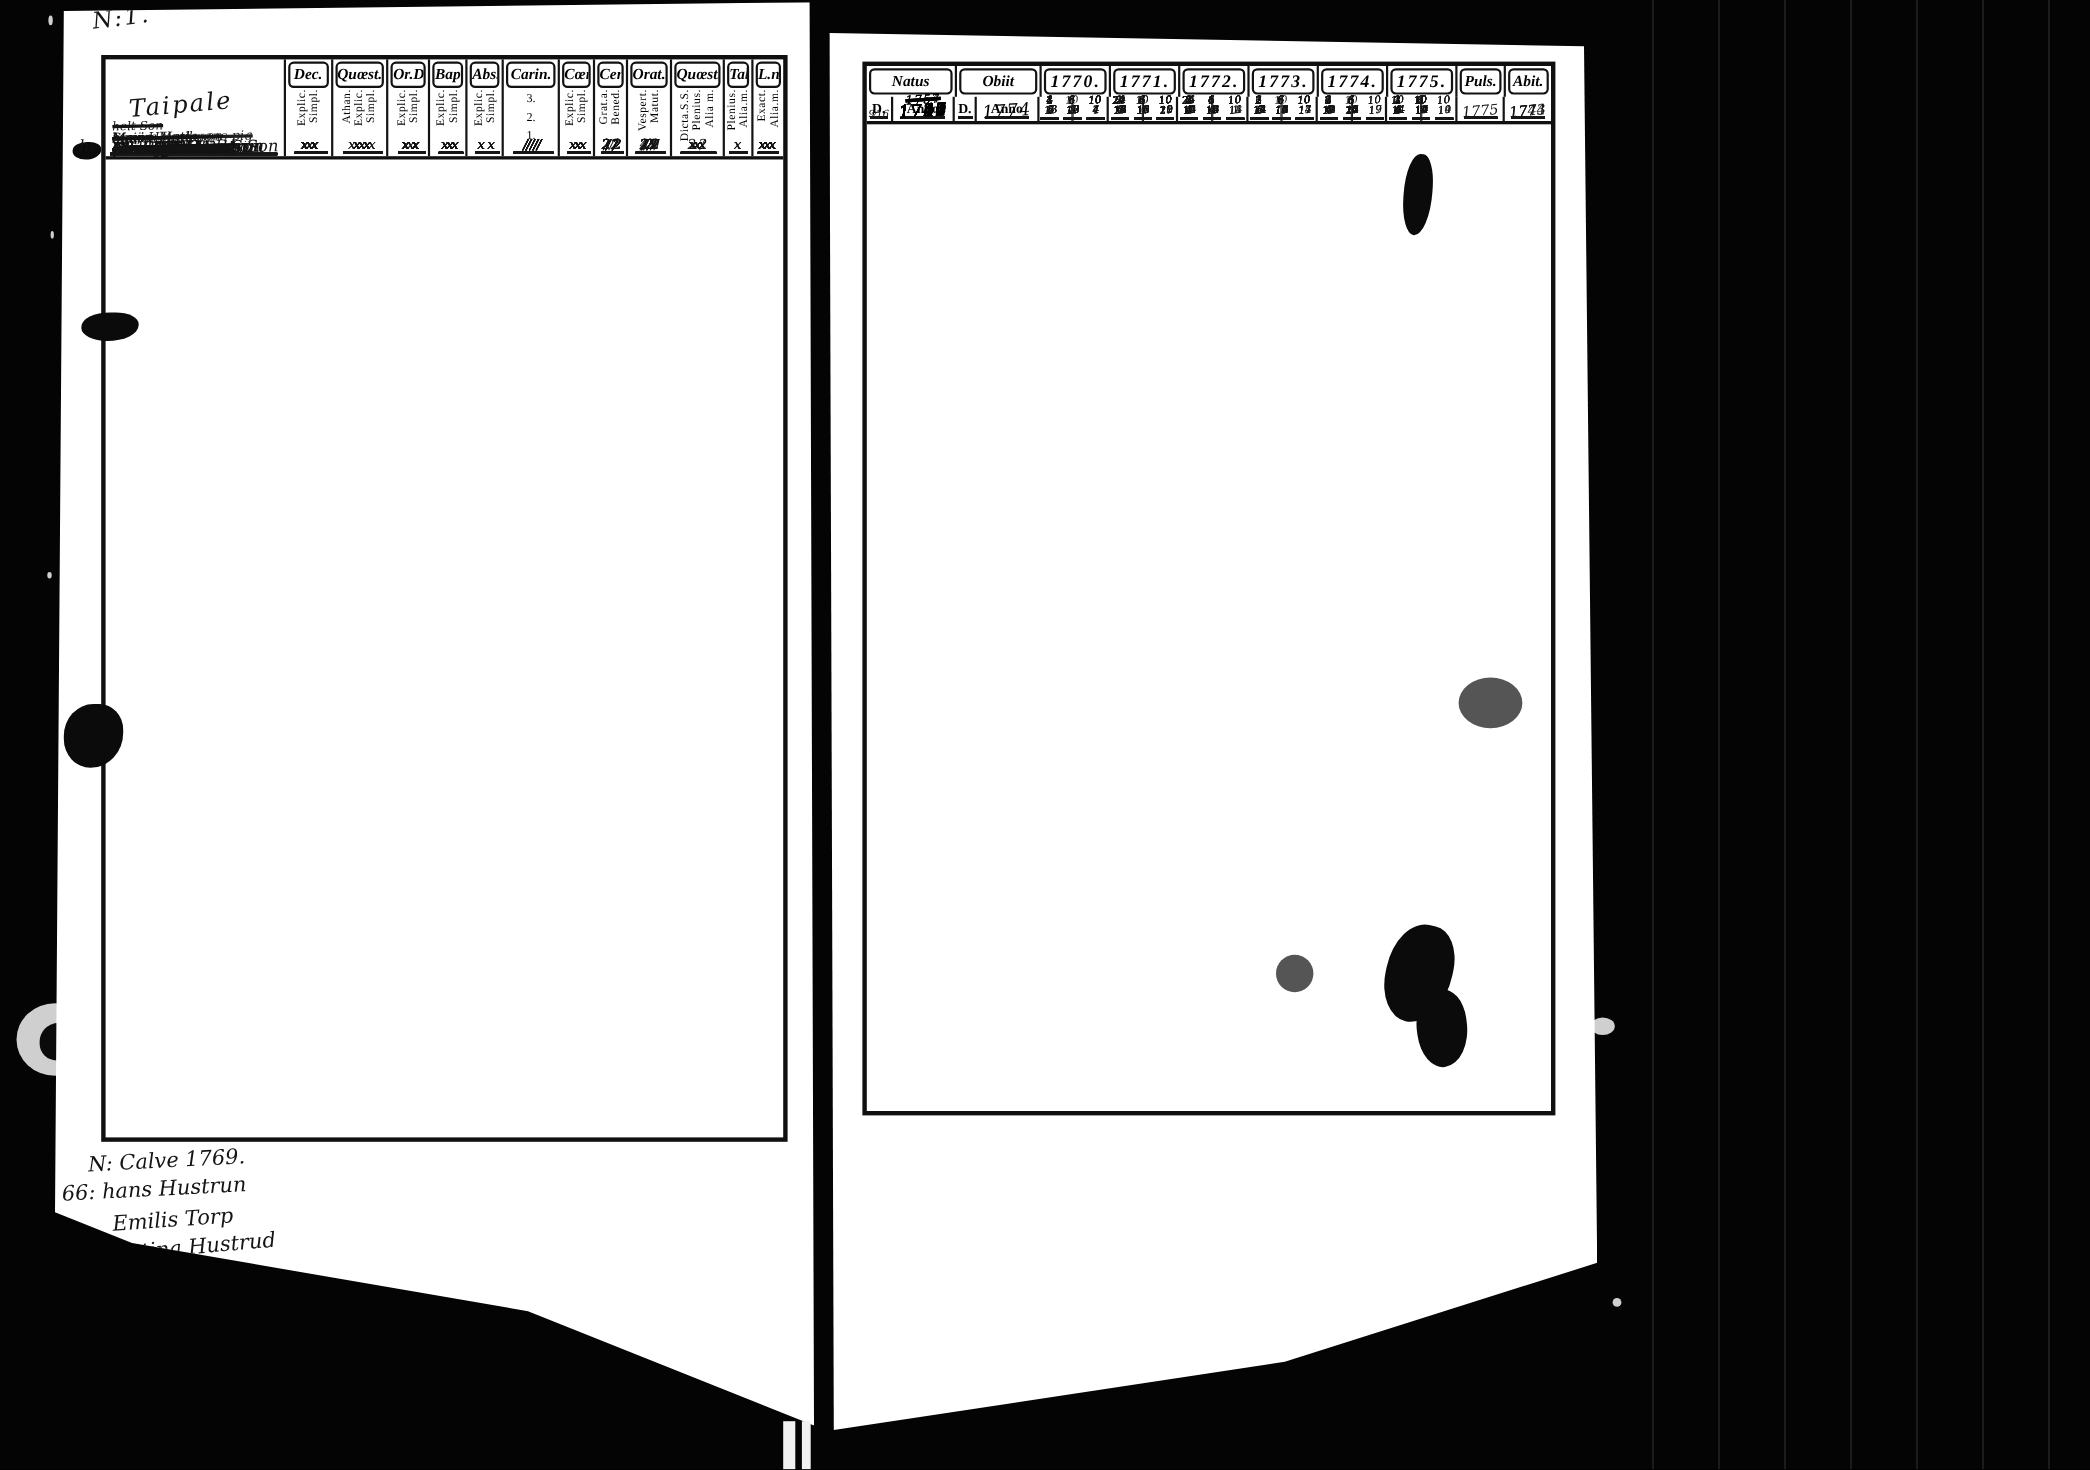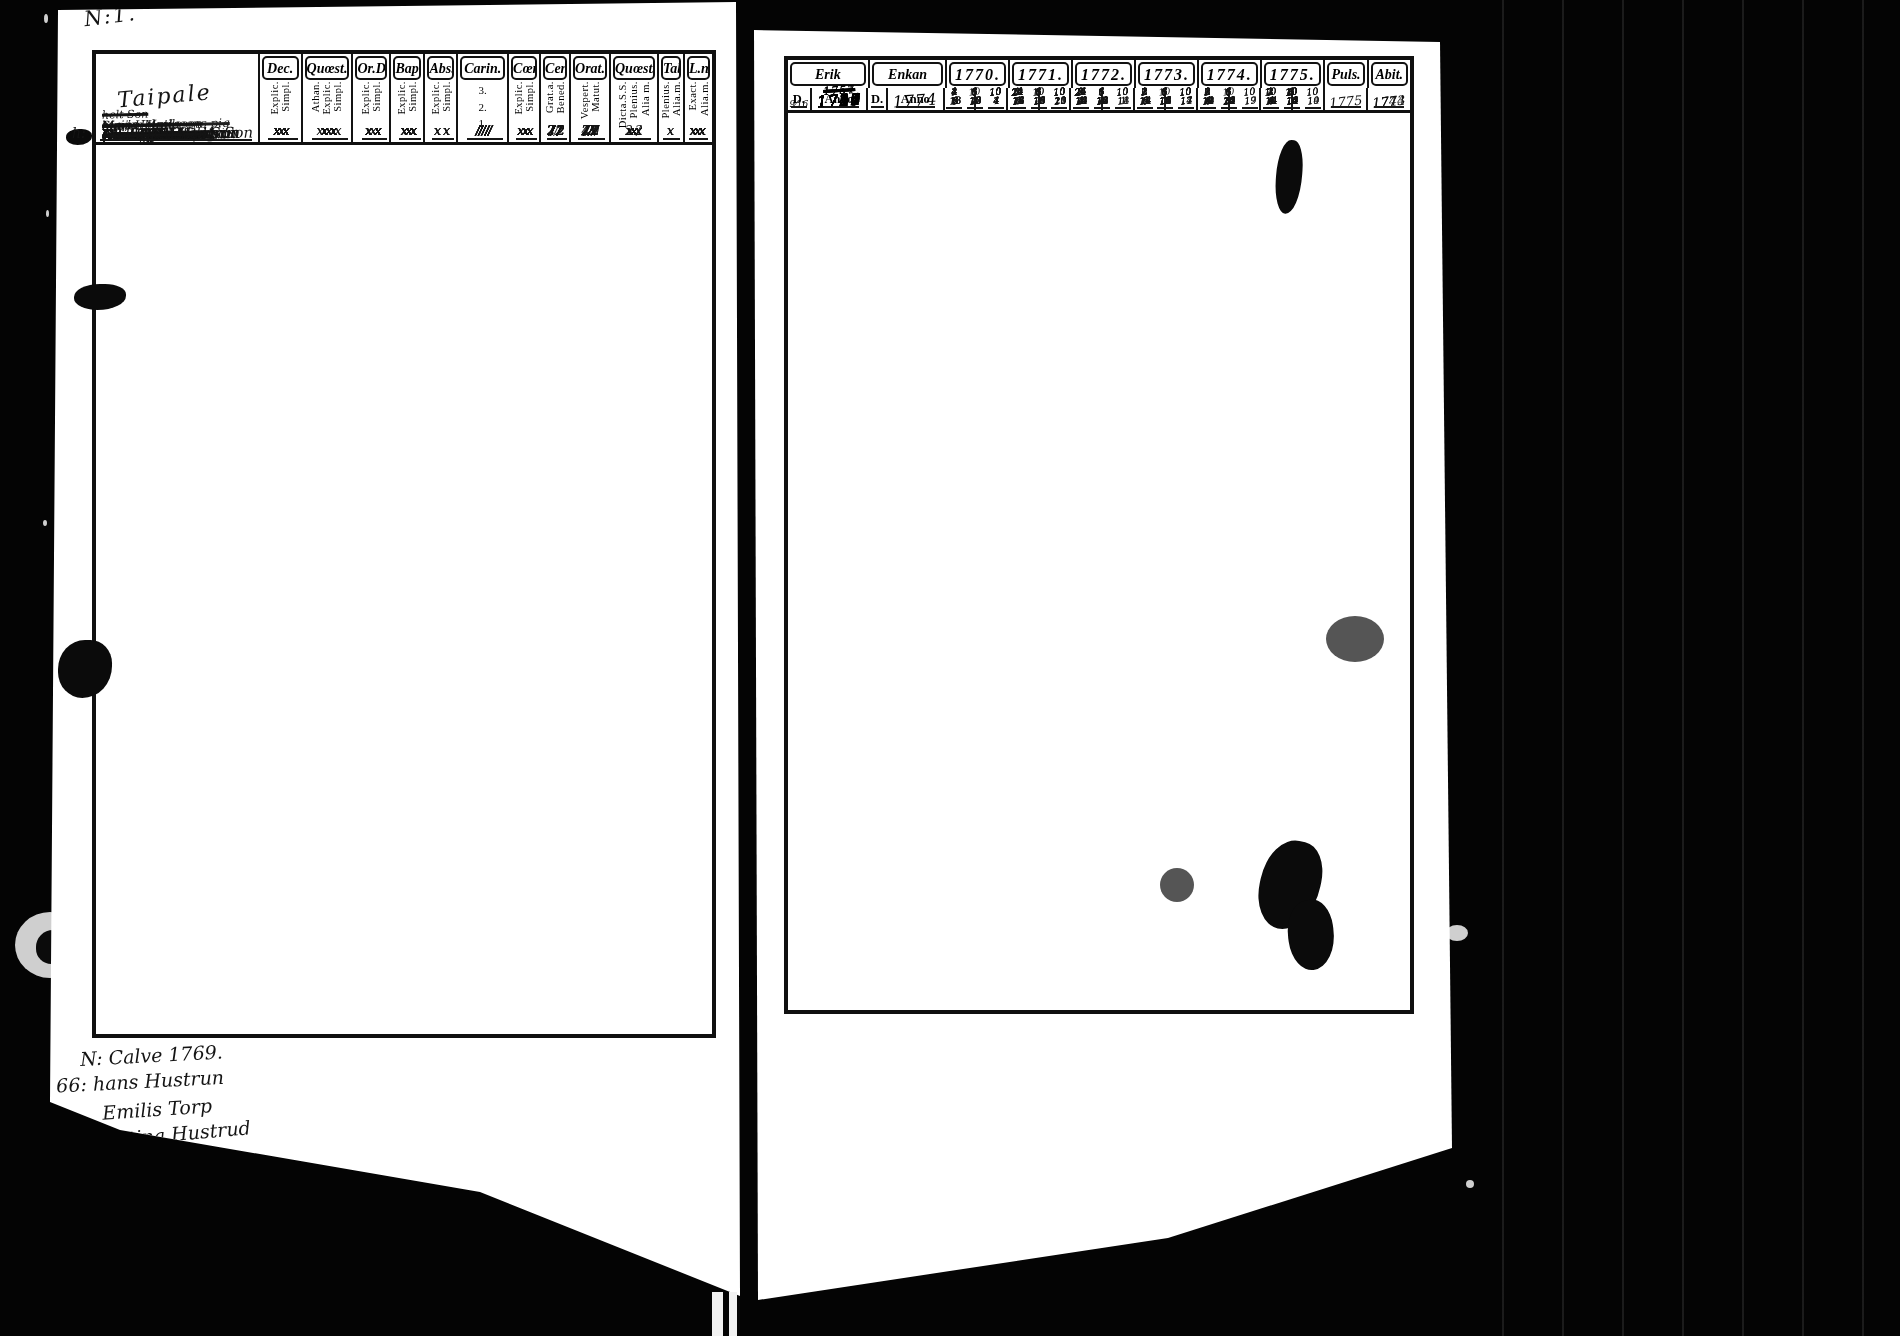--- a/index.html
+++ b/index.html
@@ -1766,24 +1766,24 @@
         <div class="note-line hand">66: hans Hustrun</div>
         <div class="note-line hand">Emilis Torp</div>
         <div class="note-line hand">Christina Hustrud</div>
       </div>
   </div>
 
   <div class="page right">
     <div class="rtable">
       <div class="hdr rhead" id="rt-head">
           <div class="hc" style="width: 81px;">
-            <div class="lab ">Erik</div>
+            <div class="lab ">Natus</div>
           </div>
           <div class="hc" style="width: 79px;">
-            <div class="lab ">Enkan</div>
+            <div class="lab ">Obiit</div>
           </div>
           <div class="hc" style="width: 64px;">
             <div class="lab ylab">1770.</div>
           </div>
           <div class="hc" style="width: 64px;">
             <div class="lab ylab">1771.</div>
           </div>
           <div class="hc" style="width: 64px;">
             <div class="lab ylab">1772.</div>
           </div>

